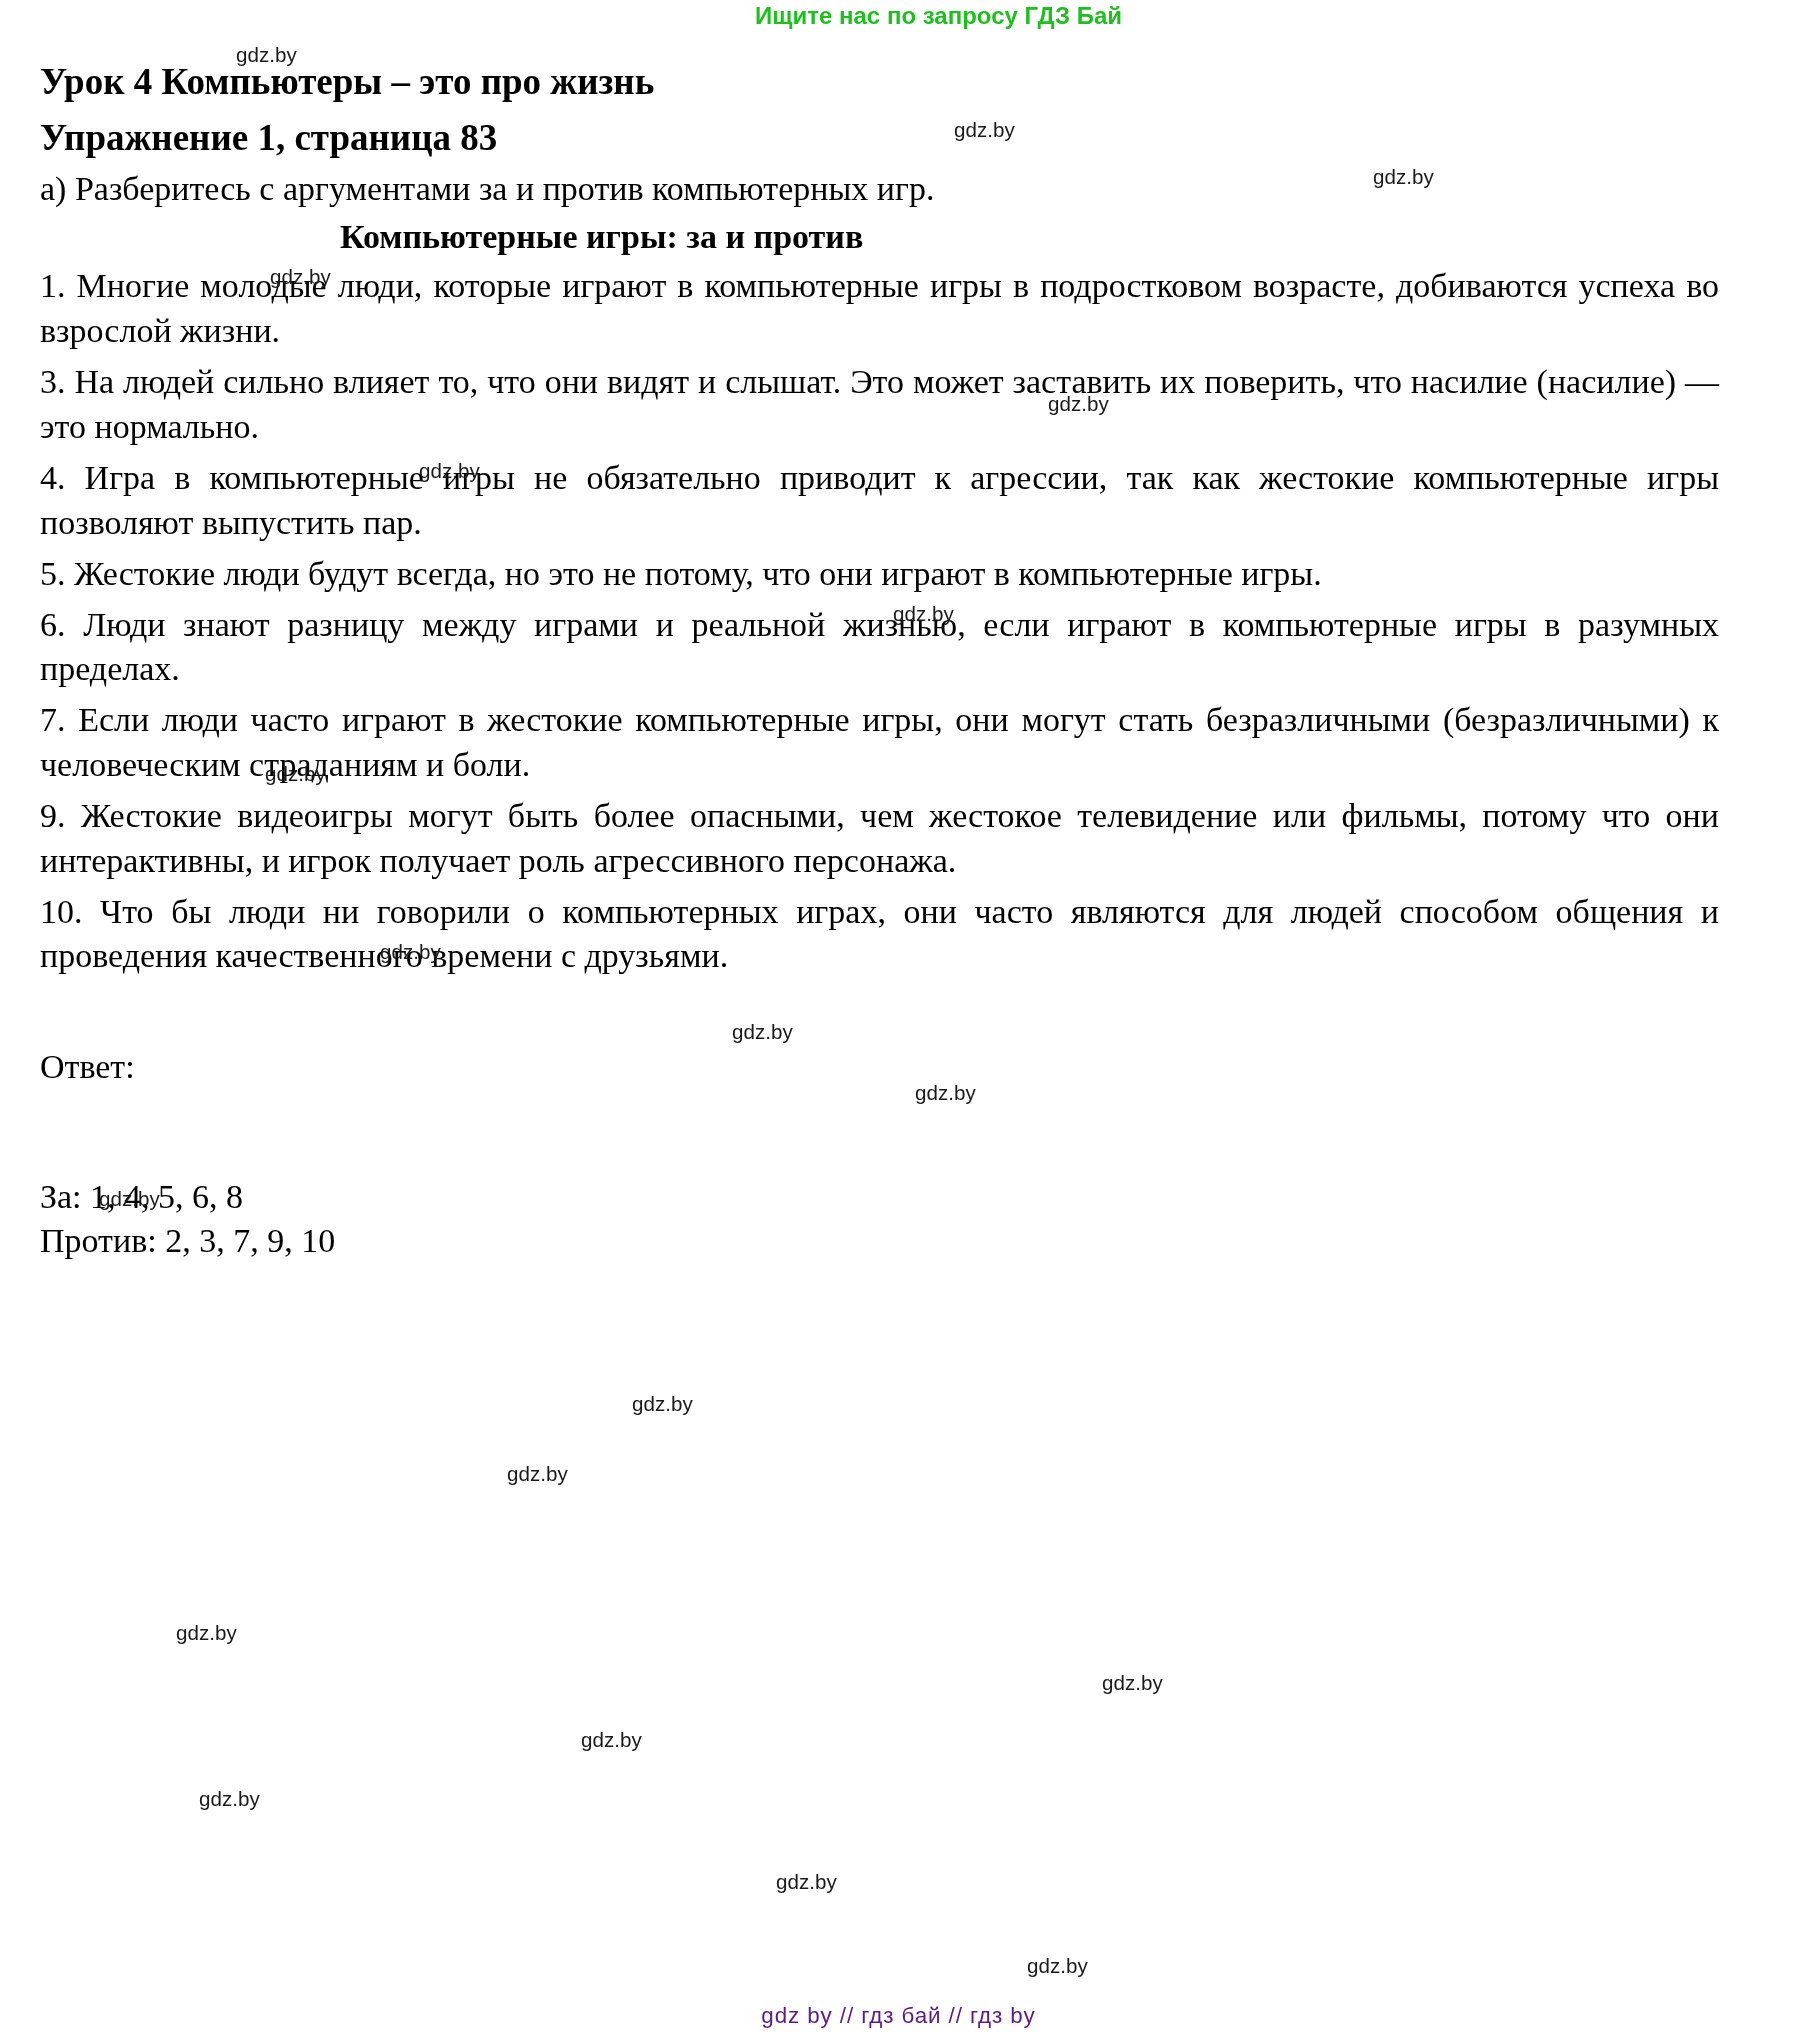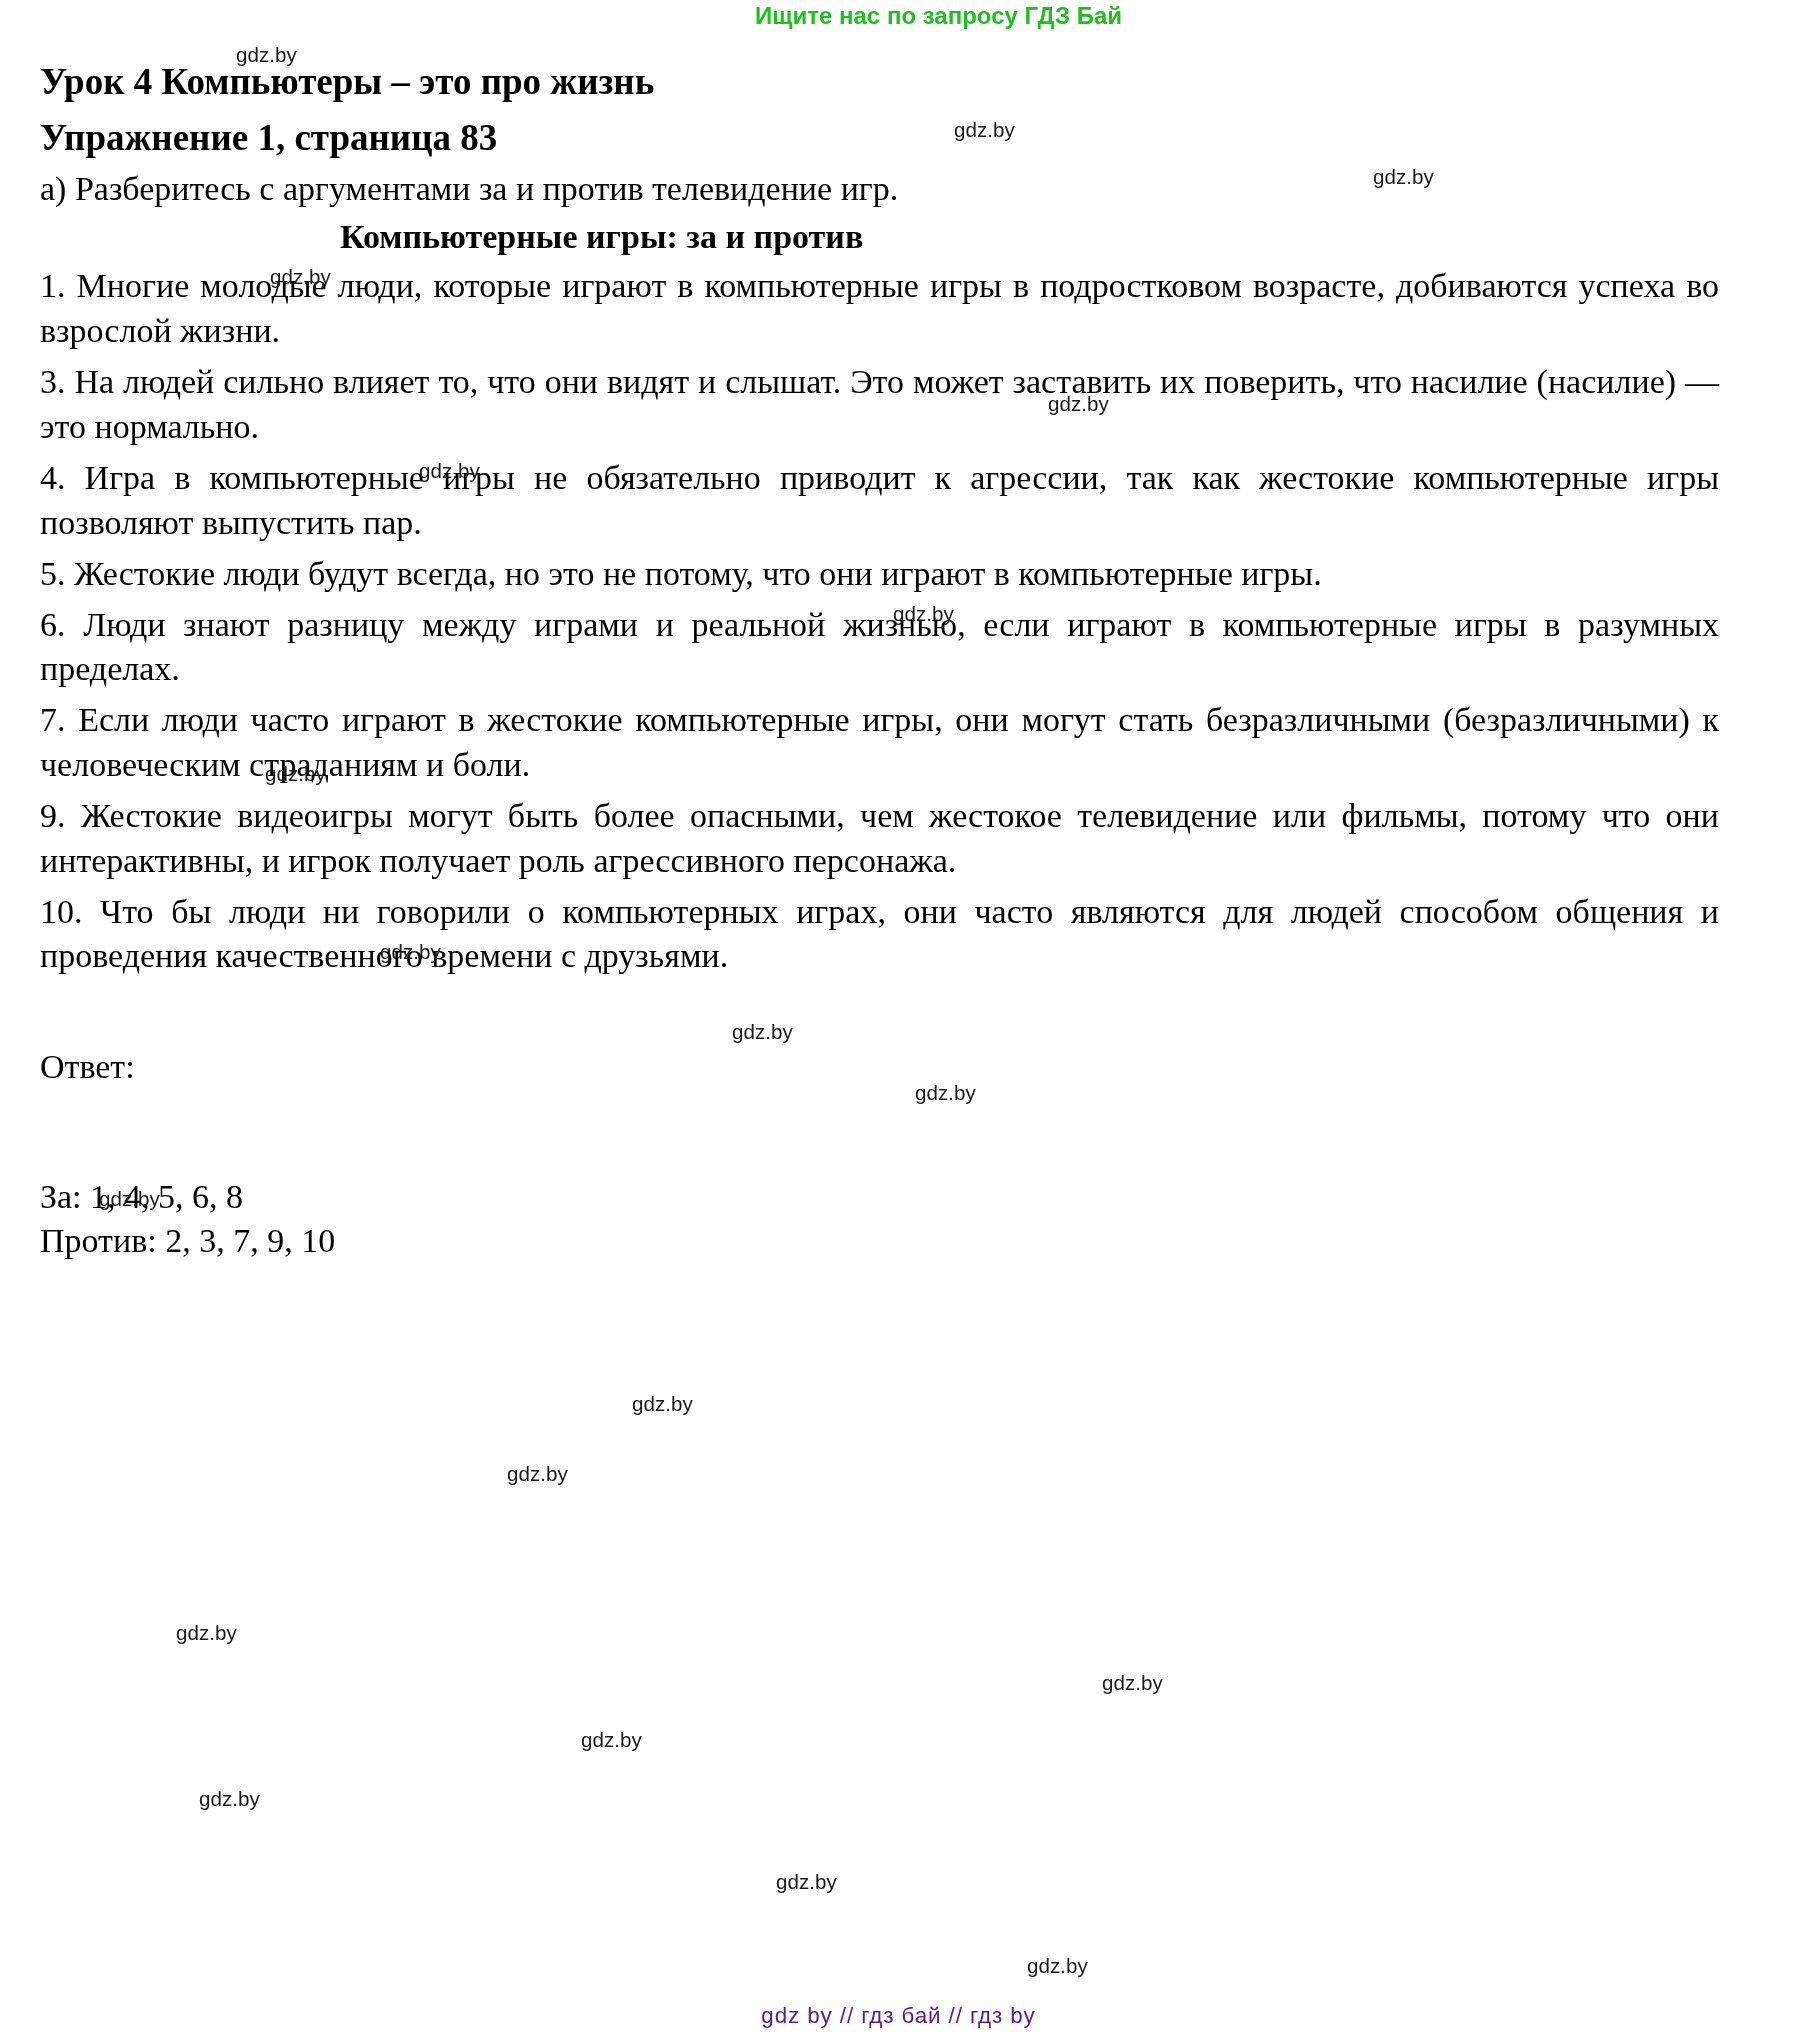--- a/index.html
+++ b/index.html
@@ -124,21 +124,21 @@
 <body>
 
 <div class="promo" style="color: rgb(30, 192, 30);">Ищите нас по запросу ГДЗ Бай</div>
 
 <div class="sheet">
 
   <h1 class="lesson-title">Урок 4 Компьютеры – это про жизнь</h1>
 
   <h1 class="exercise-title">Упражнение 1, страница 83</h1>
 
-  <p class="task">a) Разберитесь с аргументами за и против телевидение игр.</p>
+  <p class="task">a) Разберитесь с аргументами за и против компьютерных игр.</p>
 
   <h2 class="subtitle">Компьютерные игры: за и против</h2>
 
   <ol class="arguments">
     <li>1. Многие молодые люди, которые играют в компьютерные игры в подростковом возрасте, добиваются успеха во взрослой жизни.</li>
     <li>3. На людей сильно влияет то, что они видят и слышат. Это может заставить их поверить, что насилие (насилие) — это нормально.</li>
     <li>4. Игра в компьютерные игры не обязательно приводит к агрессии, так как жестокие компьютерные игры позволяют выпустить пар.</li>
     <li>5. Жестокие люди будут всегда, но это не потому, что они играют в компьютерные игры.</li>
     <li>6. Люди знают разницу между играми и реальной жизнью, если играют в компьютерные игры в разумных пределах.</li>
     <li>7. Если люди часто играют в жестокие компьютерные игры, они могут стать безразличными (безразличными) к человеческим страданиям и боли.</li>

